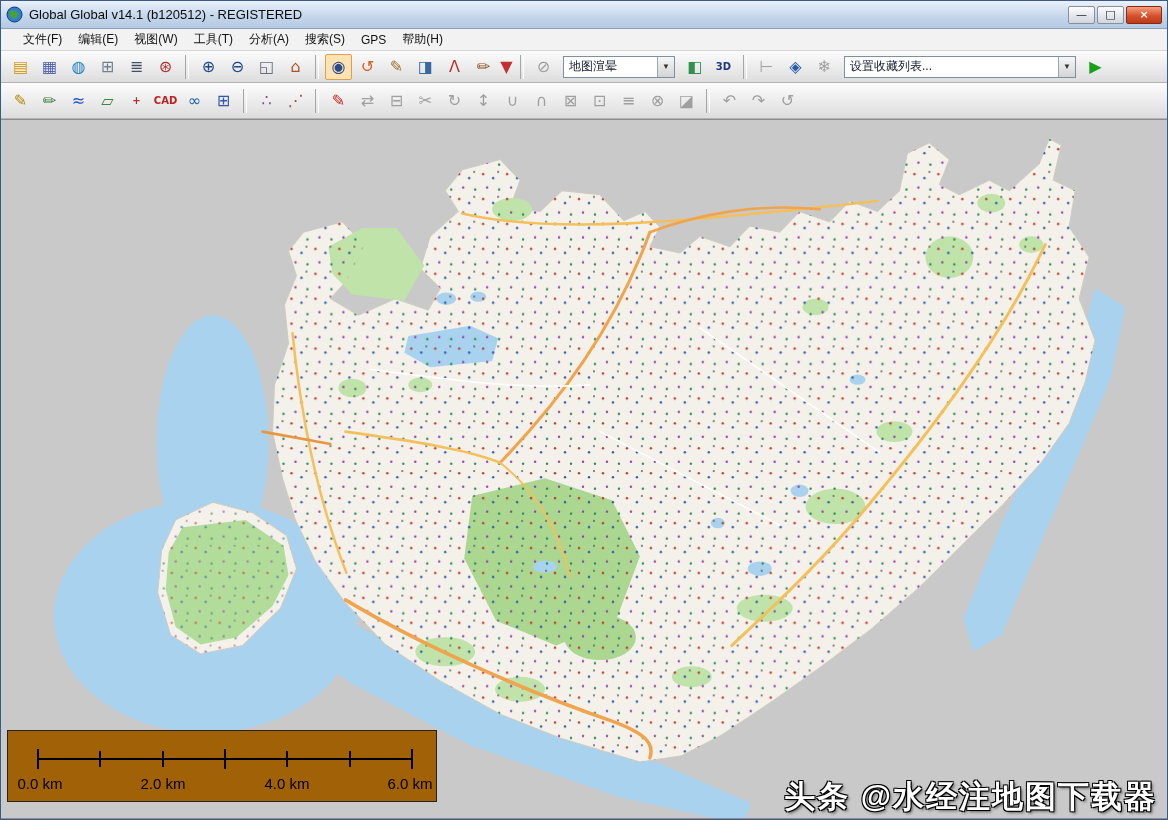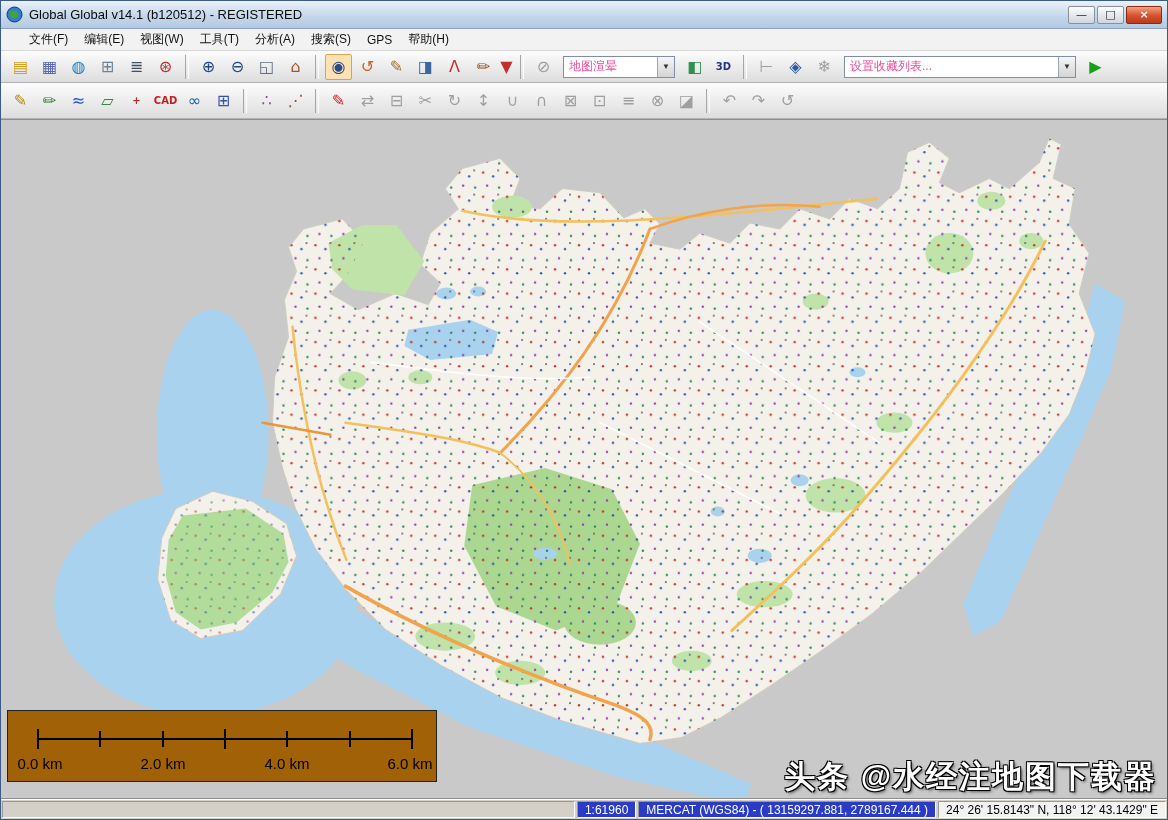--- a/index.html
+++ b/index.html
@@ -6,36 +6,36 @@
   .window{width:1168px;height:820px;box-sizing:border-box;border:1px solid #3c5a86;display:flex;flex-direction:column;background:#d4d0c8;}
 
   
   #titlebar{height:28px;flex:0 0 28px;background:linear-gradient(#eaf1fa,#c3d5ea 60%,#b4c9e2);display:flex;align-items:center;padding:0 5px;border-bottom:1px solid #8aa0bc;box-sizing:border-box;}
   #app-icon{width:17px;height:17px;flex:0 0 17px;}
   #title-text{flex:1;font-size:13px;color:#0a0a0a;margin-left:6px;white-space:nowrap;}
   .win-btn{width:27px;height:18px;margin-left:2px;border:1px solid #88909c;border-radius:2px;background:linear-gradient(#fdfdfd,#cfd6de);font-size:11px;line-height:15px;text-align:center;color:#222;padding:0;font-family:"DejaVu Sans",sans-serif;}
   .win-btn.close{width:36px;background:linear-gradient(#f3a080,#d6512c 55%,#b93c1c);color:#fff;border-color:#8c2a10;font-weight:bold;}
 
   
-  #menubar{height:22px;flex:0 0 22px;background:#f2f2f2;display:flex;align-items:center;padding-left:20px;font-size:12px;border-bottom:1px solid #d6d6d6;box-sizing:border-box;}
+  #menubar{height:22px;flex:0 0 22px;background:#f2f2f2;display:flex;align-items:center;padding-left:14px;font-size:12px;border-bottom:1px solid #d6d6d6;box-sizing:border-box;}
   .menu-item{padding:3px 8px;color:#111;cursor:default;}
 
   
   .toolbar{display:flex;align-items:center;background:linear-gradient(#fcfcfc,#dddddd);border-bottom:1px solid #b3b3b3;padding:1px 5px;box-sizing:border-box;}
   #toolbar1{height:32px;flex:0 0 32px;}
   #toolbar2{height:36px;flex:0 0 36px;}
   .tb-btn{width:27px;height:26px;flex:0 0 auto;border:1px solid rgba(0,0,0,0);background:transparent;display:flex;align-items:center;justify-content:center;padding:0;margin:0 1px;}
   .tb-btn .glyph{font-size:16px;line-height:1;font-family:"DejaVu Sans",sans-serif;}
   .tb-btn .glyph.txt{font-size:10px;font-weight:bold;letter-spacing:0;}
   .tb-btn.active{background:#fde3b4;border-color:#dfa050;border-radius:2px;}
   .tb-btn.disabled .glyph{color:#9f9f9f !important;}
   .tb-btn.narrow{width:15px;}
   .tb-sep{width:2px;height:24px;border-left:1px solid #a6a6a6;border-right:1px solid #ffffff;margin:0 5px;flex:0 0 2px;}
   .combo{height:22px;background:#fff;border:1px solid #7e8ea4;display:flex;align-items:center;margin:0 5px;font-size:12px;box-sizing:border-box;flex:0 0 auto;}
-  .combo .val{flex:1;padding:0 5px;white-space:nowrap;overflow:hidden;color:#ec4899;}
+  .combo .val{flex:1;padding:0 5px;white-space:nowrap;overflow:hidden;color:#0f172a;}
   .combo .arrow{width:17px;height:100%;background:linear-gradient(#f6f6f6,#d4d4d4);border-left:1px solid #9aa6b6;display:flex;align-items:center;justify-content:center;font-size:8px;color:#333;box-sizing:border-box;}
   .combo.shader{width:112px;}
   .combo.favorites{width:232px;}
 
   
   #map-area{flex:1;position:relative;background:#c9c9c9;border-top:1px solid #8c8c8c;border-bottom:1px solid #8c8c8c;overflow:hidden;}
   #map-svg{position:absolute;left:0;top:0;width:100%;height:100%;}
   #scalebar{position:absolute;left:6px;bottom:16px;width:430px;height:72px;background:#a16207;border:1px solid #222;box-sizing:border-box;}
   #watermark{position:absolute;right:10px;bottom:0px;font-size:31px;font-weight:bold;color:#ffffff;letter-spacing:2px;white-space:nowrap;
      text-shadow:-1px -1px 0 #000,1px -1px 0 #000,-1px 1px 0 #000,1px 1px 0 #000,2px 2px 3px rgba(0,0,0,.55);}
@@ -337,20 +337,14 @@
           <text x="155" y="58">2.0 km</text>
           <text x="279" y="58">4.0 km</text>
           <text x="402" y="58">6.0 km</text>
         </g>
       </svg>
     </div>
 
     <div id="watermark">头条 @水经注地图下载器</div>
   </div>
 
-  <div id="statusbar">
-    <div class="sb-seg sb-fill"></div>
-    <div class="sb-seg sb-blue">1:61960</div>
-    <div class="sb-seg sb-blue">MERCAT (WGS84) - ( 13159297.881, 2789167.444 )</div>
-    <div class="sb-seg sb-coords">24° 26' 15.8143" N, 118° 12' 43.1429" E</div>
-  </div>
 
 </div>
 
 </body></html>

